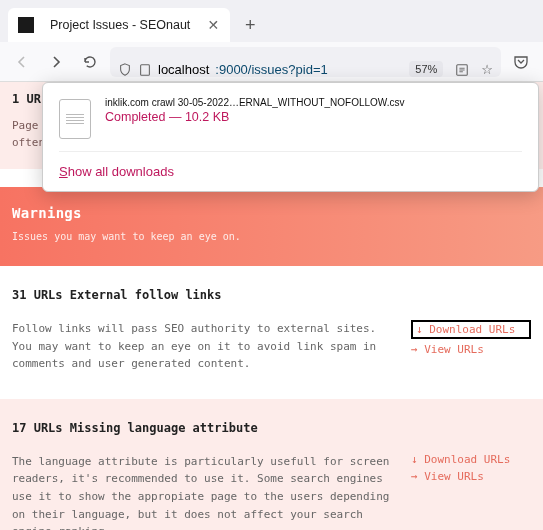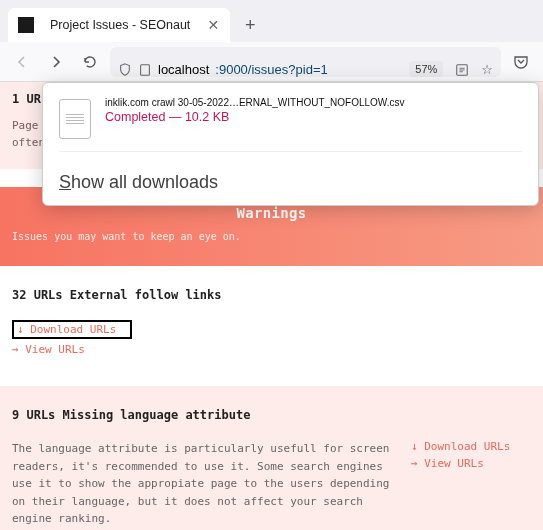--- a/index.html
+++ b/index.html
@@ -18,31 +18,31 @@
 .urlrest { color: #0c4a6e; }
 .zoom { background:#e7e7ec; border-radius:4px; padding:2px 6px; font-size:11px; color:#333; margin-left:auto; }
 .star { color:#555; margin-left:6px; }
 
 .dlpanel { position:absolute; top:82px; left:42px; right:4px; background:#fff; border:1px solid #ccc; border-radius:6px; box-shadow:0 4px 20px rgba(0,0,0,.2); padding:14px 16px 12px; z-index:100; }
 .dlrow { display:flex; gap:14px; align-items:flex-start; }
 .dlicon { width:32px; height:40px; border:1px solid #bbb; border-radius:3px; display:flex; align-items:center; justify-content:center; flex-direction:column; gap:2px; margin-top:2px; }
 .dlicon .line { height:1px; background:#bbb; width:18px; }
 .dlname { font-size:10px; color:#111; }
 .dlmeta { font-size:12.5px; color:#be185d; margin-top:2px; }
-.dlshow { font-size:18px; color:#404040; margin-top:16px; padding-top:4px; }
+.dlshow { font-size:13px; color:#be185d; margin-top:8px; padding-top:4px; }
 .dlshow u { text-decoration: underline; }
 .dlshowln { border-top:1px solid #eee; margin-top:12px; }
 
 .page { padding: 0; height: calc(530px - 82px); overflow:hidden; font-family: ui-monospace, Menlo, Consolas, monospace; }
 .partial { background:#fdecea; padding: 10px 12px 18px; }
 .partial-h { font-weight:bold; font-size:12px; margin-bottom:12px; }
 .partial-p { font-size:11px; color:#7a5a58; line-height:1.5; max-width:60px; }
 
 .warnhdr { background: linear-gradient(90deg, #f77362, #f79b84); color:#fff; padding: 18px 12px 24px; margin-top:18px; }
-.warnhdr h2 { font-size:14px; font-weight:bold; font-family: ui-monospace, monospace; letter-spacing:.3px;text-align:center; }
+.warnhdr h2 { font-size:14px; font-weight:bold; font-family: ui-monospace, monospace; letter-spacing:.3px; }
 .warnhdr p { font-size:10px; margin-top:10px; opacity:.85; font-family: ui-monospace, monospace; }
 
 .issue { padding: 22px 12px 26px; border-bottom: 0; }
 .issue.alt { background:#fdecea; }
 .issue-h { font-weight:bold; font-size:12px; font-family: ui-monospace, monospace; }
 .issue-body { display:flex; gap:18px; margin-top:18px; }
 .issue-desc { flex:1; font-size:11px; color:#666; line-height:1.6; font-family: ui-monospace, monospace; }
 .issue-links { width:120px; font-size:11px; font-family: ui-monospace, monospace; }
 .issue-links a { display:block; color:#e56b5c; text-decoration:none; margin-bottom:4px; }
 .boxed { border:2px solid #000; padding:1px 3px; display:inline-block; }
@@ -105,31 +105,32 @@
     <div class="partial-h">1 URL</div>
     <div class="partial-p">Page often</div>
   </div>
 
   <div class="warnhdr">
     <h2>Warnings</h2>
     <p>Issues you may want to keep an eye on.</p>
   </div>
 
   <div class="issue">
-    <div class="issue-h">32 URLs External follow links</div>
+    <div class="issue-h">31 URLs External follow links</div>
     <div class="issue-body">
+      <div class="issue-desc">Follow links will pass SEO authority to external sites. You may want to keep an eye on it to avoid link spam in comments and user generated content.</div>
       <div class="issue-links">
         <a href="#" class="boxed">↓ Download URLs</a>
         <a href="#">→ View URLs</a>
       </div>
     </div>
   </div>
 
   <div class="issue alt">
-    <div class="issue-h">9 URLs Missing language attribute</div>
+    <div class="issue-h">17 URLs Missing language attribute</div>
     <div class="issue-body">
       <div class="issue-desc">The language attribute is particularly usefull for screen readers, it's recommended to use it. Some search engines use it to show the appropiate page to the users depending on their language, but it does not affect your search engine ranking.</div>
       <div class="issue-links">
         <a href="#">↓ Download URLs</a>
         <a href="#">→ View URLs</a>
       </div>
     </div>
   </div>
 </div>
 

